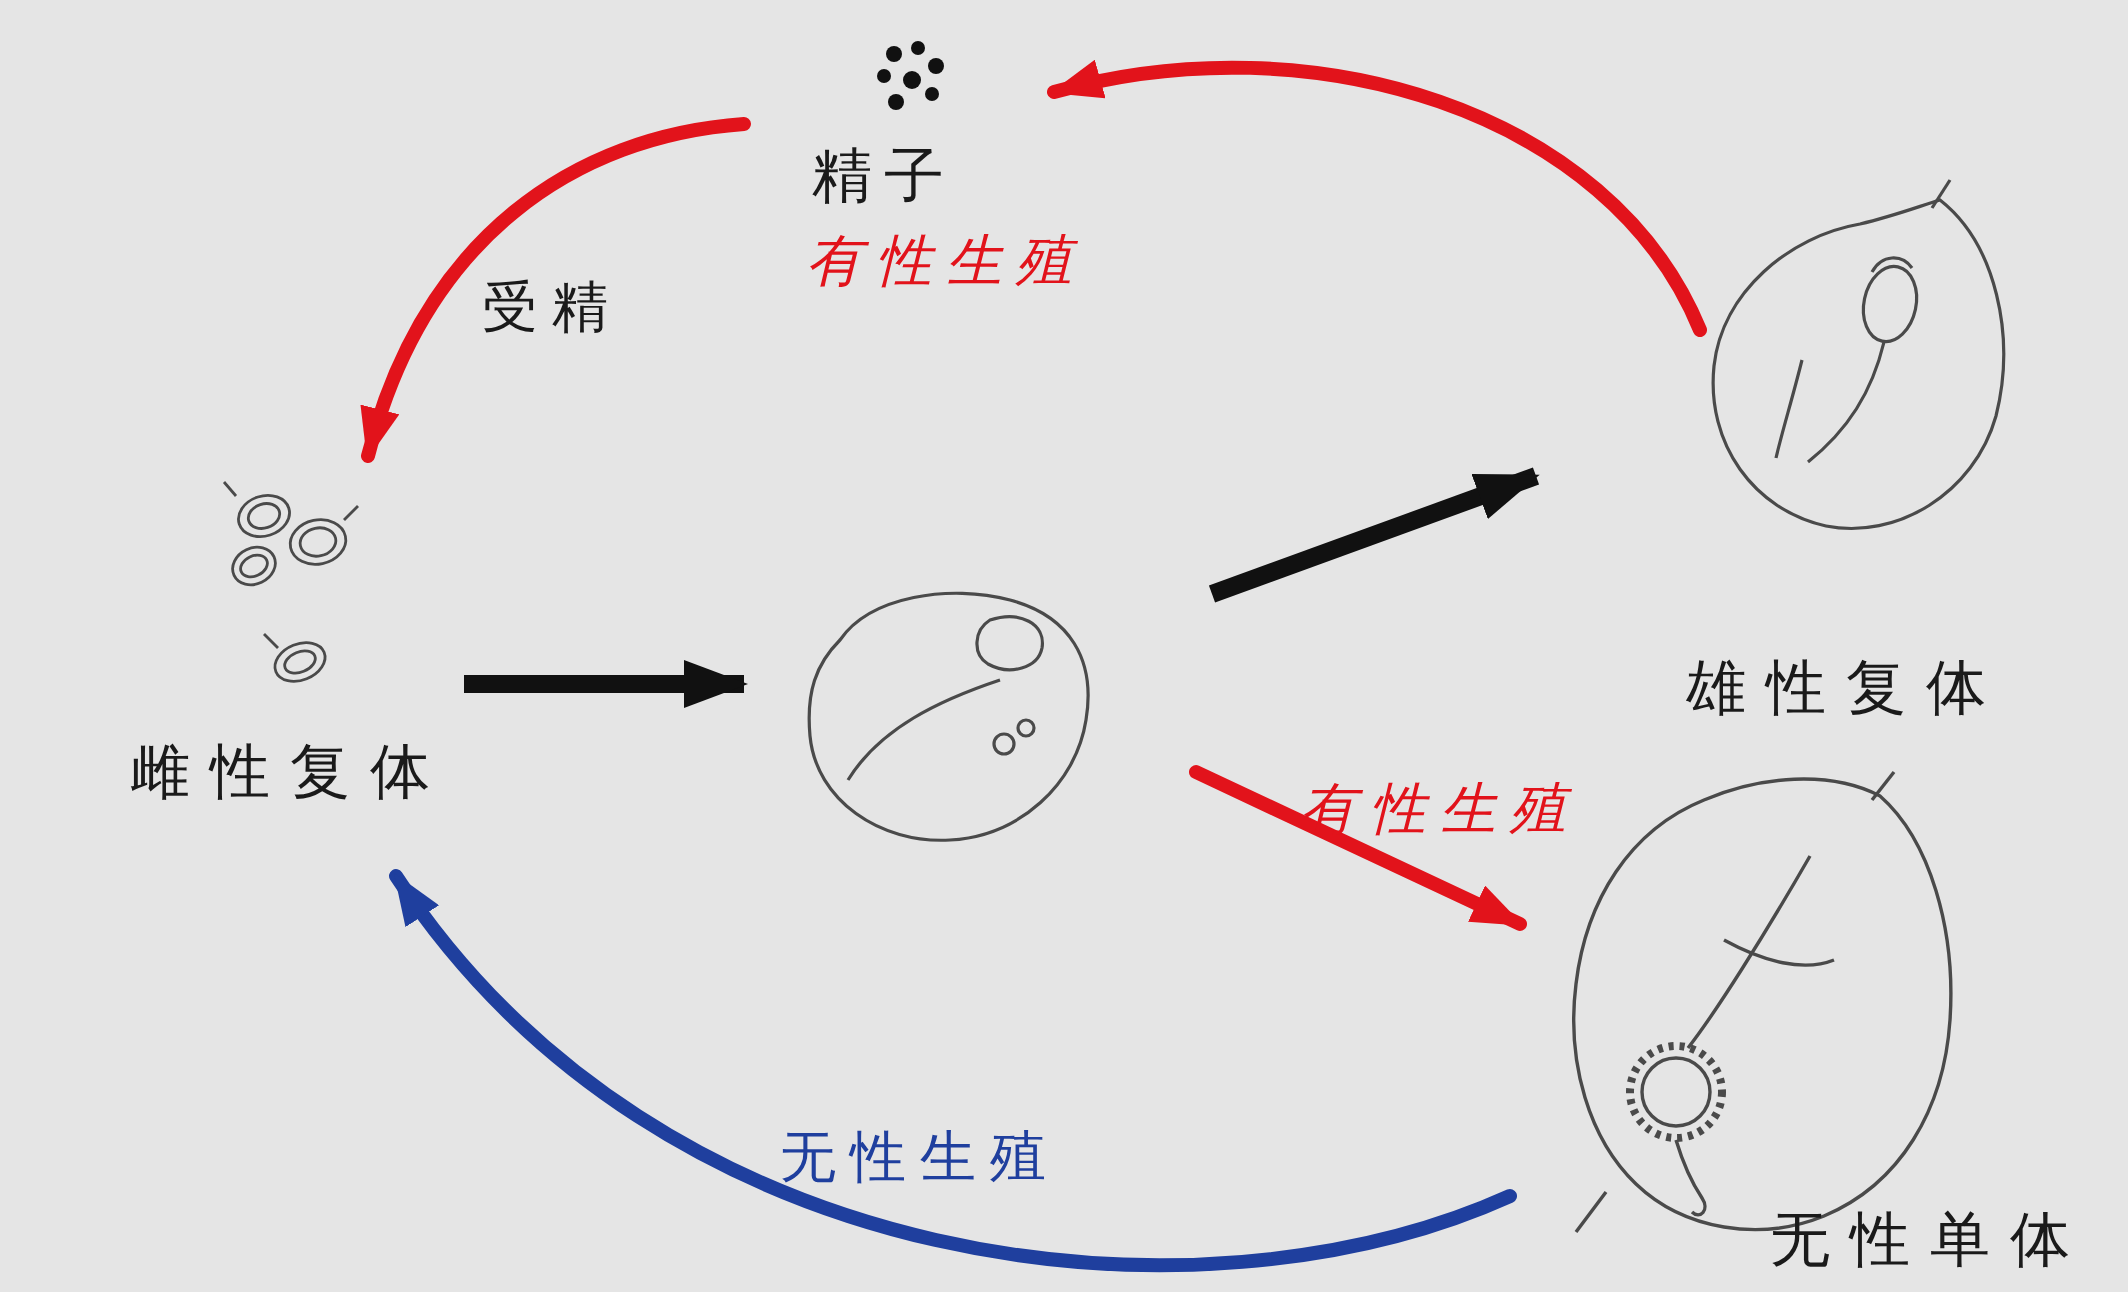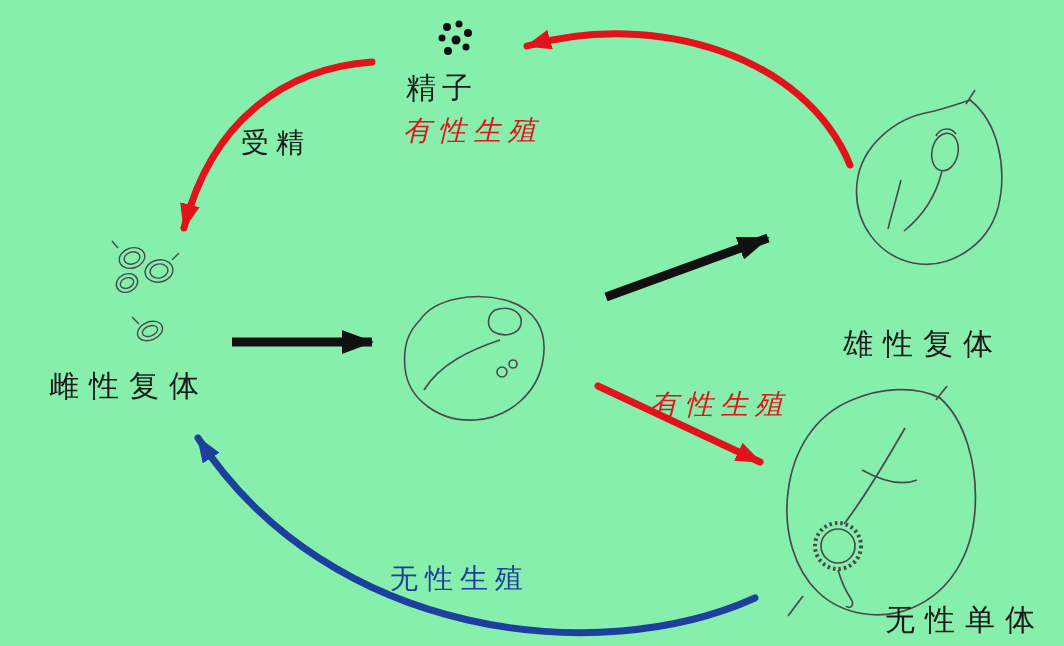--- a/index.html
+++ b/index.html
@@ -1,19 +1,19 @@
 <!DOCTYPE html>
 <html><head>
 <meta charset="utf-8">
 <style>
   html,body{margin:0;padding:0;background:#ffffff;}
   #stage{
     position:relative;
     width:1064px;height:646px;
-    background:#86efac;
+    background:#e5e5e5;
     overflow:hidden;
     font-family:"DejaVu Sans", sans-serif;
   }
   #art{position:absolute;left:0;top:0;}
   .lbl{
     position:absolute;
     color:#1a1a1a;
     font-size:30px;
     letter-spacing:10px;
     white-space:nowrap;
@@ -110,23 +110,23 @@
       <circle cx="838" cy="546" r="23" stroke-dasharray="2.5 3" stroke-width="4"></circle>
       <circle cx="838" cy="546" r="17"></circle>
       <path d="M 838 570 C 841 580, 845 590, 851 599 C 855 605, 850 610, 846 606"></path>
     </g>
   </svg>
 
   <div class="lbl" style="left:406px;top:68px;letter-spacing:6px;">精子</div>
 
   <div class="lbl small red" style="left:403px;top:112px;">有性生殖</div>
 
-  <div class="lbl small" style="left:241px;top:124px;">受精</div>
+  <div class="lbl small" style="left:241px;top:135px;">受精</div>
 
-  <div class="lbl" style="left:49px;top:366px;">雌性复体</div>
+  <div class="lbl" style="left:65px;top:366px;">雌性复体</div>
 
   <div class="lbl" style="left:843px;top:290px;margin-top:34px;">雄性复体</div>
 
   <div class="lbl small red" style="left:650px;top:386px;">有性生殖</div>
 
   <div class="lbl small blue" style="left:390px;top:560px;">无性生殖</div>
 
   <div class="lbl" style="left:885px;top:600px;">无性单体</div>
 
 </div>

